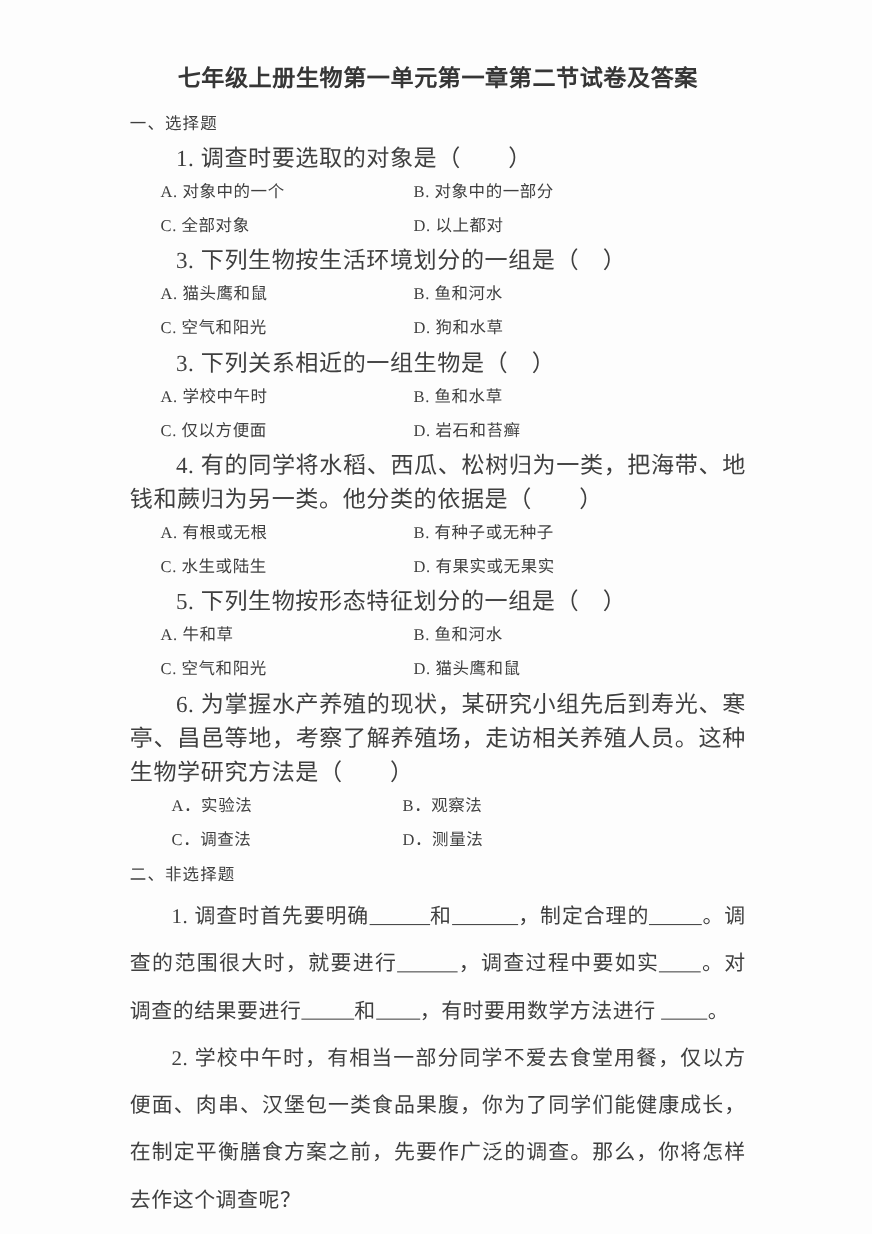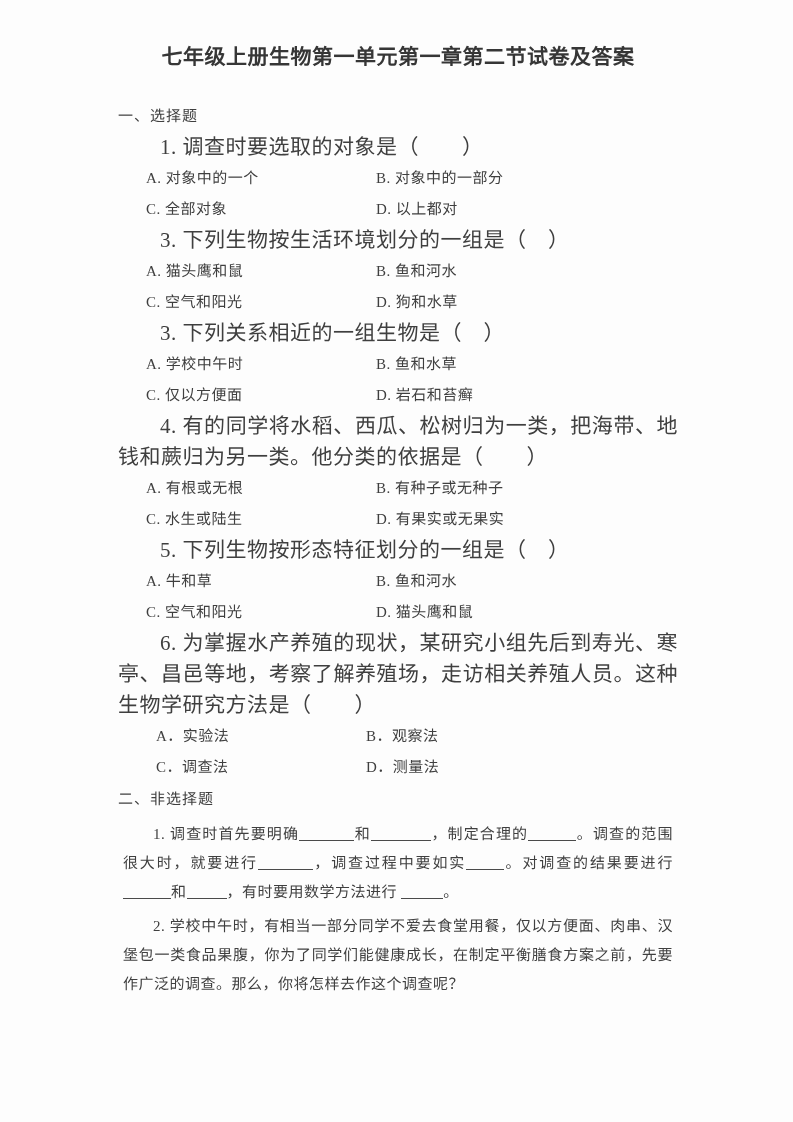--- a/index.html
+++ b/index.html
@@ -14,33 +14,33 @@
     background: #fdfdfd;
     overflow: hidden;
     font-family: "Liberation Serif", "DejaVu Serif", serif;
     color: #3f3f3f;
   }
   .content {
     position: absolute;
     left: 118px;
     top: 0;
     width: 560px;
-    padding-top: 42px;
+    padding-top: 56px;
   }
   .title {
     margin: 0;
     font-size: 21px;
     line-height: 30px;
     font-weight: 700;
     text-align: center;
     color: #363636;
     letter-spacing: 0.5px;
   }
   .sec-heading {
-    margin-top: 29px;
+    margin-top: 12px;
     font-size: 15px;
     line-height: 31px;
     letter-spacing: 1px;
   }
   .sec-heading.sec2 {
     margin-top: 1px;
   }
   .stem {
     margin: 0;
     font-size: 21px;
@@ -56,23 +56,23 @@
     height: 31px;
     line-height: 31px;
     font-size: 15px;
     letter-spacing: 0.5px;
   }
   .opts-row.q6 {
     padding-left: 38px;
     grid-template-columns: 210px 1fr;
   }
   .para {
-    margin: 5px;
-    font-size: 15px;
-    line-height: 29px;
+    margin: 0;
+    font-size: 19px;
+    line-height: 43px;
     text-indent: 2em;
     text-align: justify;
     letter-spacing: 0.5px;
   }
   .blank {
     display: inline-block;
     border-bottom: 1.4px solid #4a4a4a;
     height: 0.85em;
     margin-bottom: -2px;
   }

